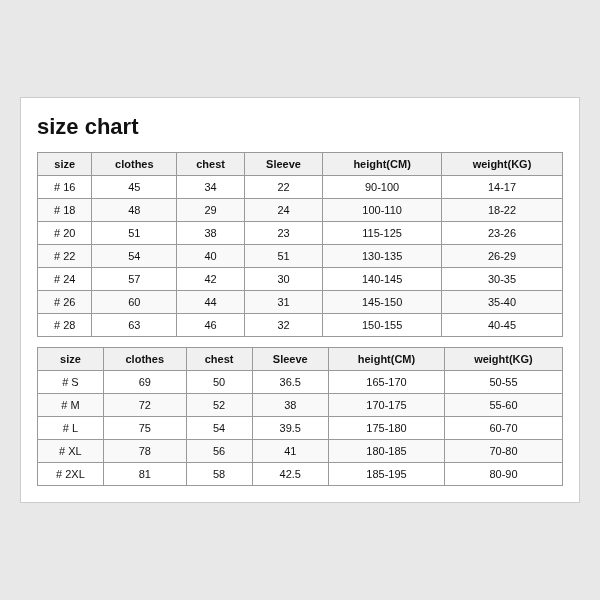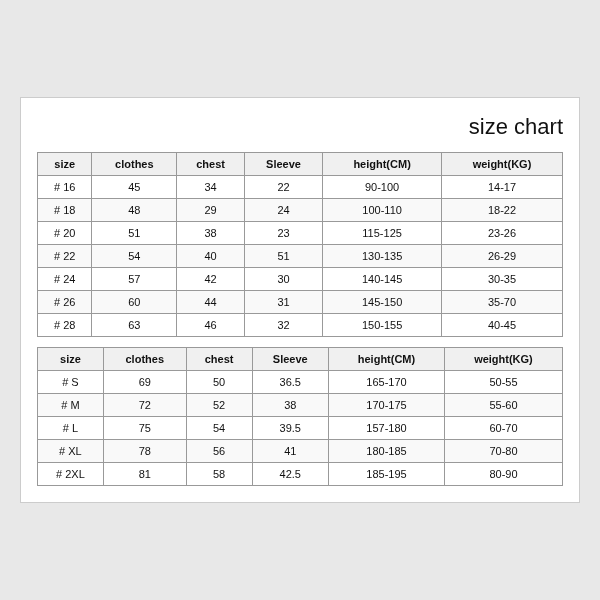--- a/index.html
+++ b/index.html
@@ -19,23 +19,23 @@
     }
 
     .card {
       background: #ffffff;
       border: 1px solid #cccccc;
       padding: 16px;
       width: 560px;
     }
 
     .title {
-      text-align: right;
+      text-align: left;
       font-size: 22px;
-      font-weight: normal;
+      font-weight: bold;
       margin-bottom: 12px;
       color: #111;
     }
 
     table {
       width: 100%;
       border-collapse: collapse;
       font-size: 11px;
       color: #111;
     }
@@ -120,21 +120,21 @@
           <td>30</td>
           <td>140-145</td>
           <td>30-35</td>
         </tr>
         <tr>
           <td># 26</td>
           <td>60</td>
           <td>44</td>
           <td>31</td>
           <td>145-150</td>
-          <td>35-70</td>
+          <td>35-40</td>
         </tr>
         <tr>
           <td># 28</td>
           <td>63</td>
           <td>46</td>
           <td>32</td>
           <td>150-155</td>
           <td>40-45</td>
         </tr>
       </tbody>
@@ -168,21 +168,21 @@
           <td>52</td>
           <td>38</td>
           <td>170-175</td>
           <td>55-60</td>
         </tr>
         <tr>
           <td># L</td>
           <td>75</td>
           <td>54</td>
           <td>39.5</td>
-          <td>157-180</td>
+          <td>175-180</td>
           <td>60-70</td>
         </tr>
         <tr>
           <td># XL</td>
           <td>78</td>
           <td>56</td>
           <td>41</td>
           <td>180-185</td>
           <td>70-80</td>
         </tr>

